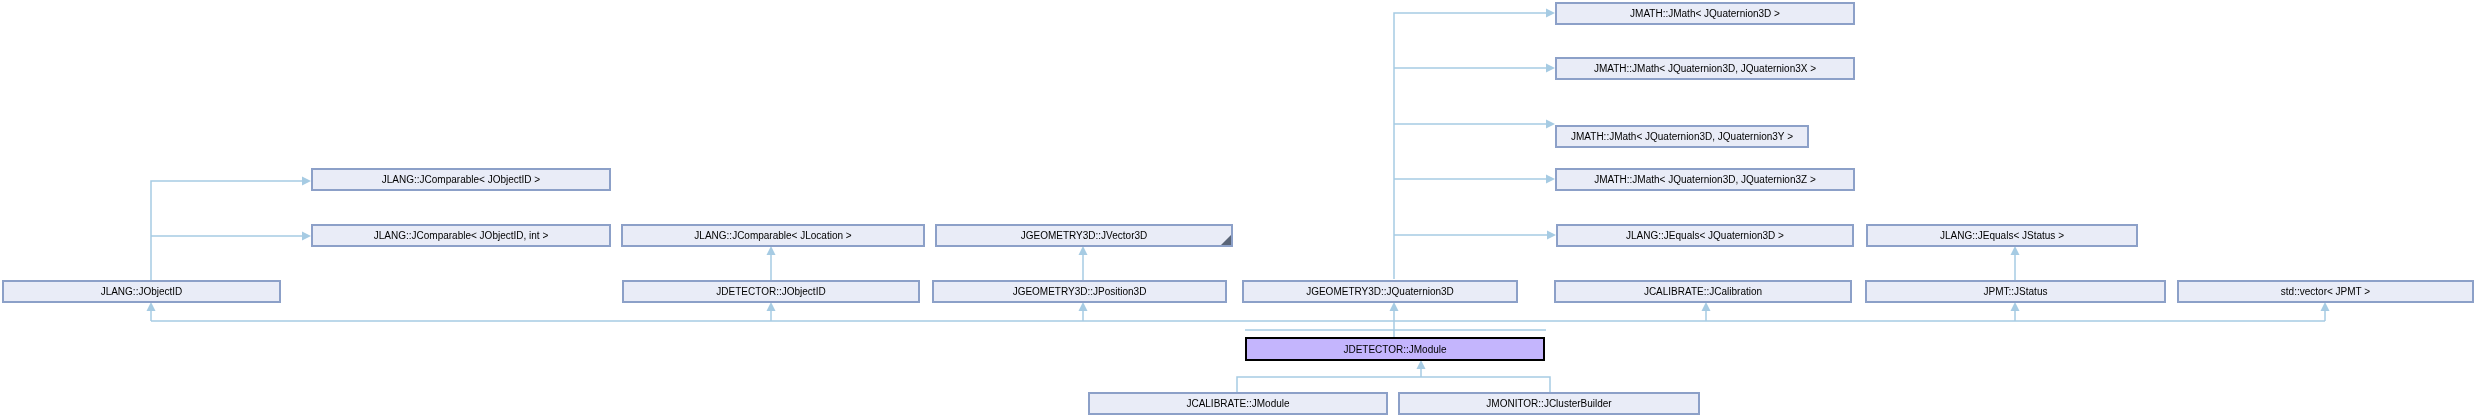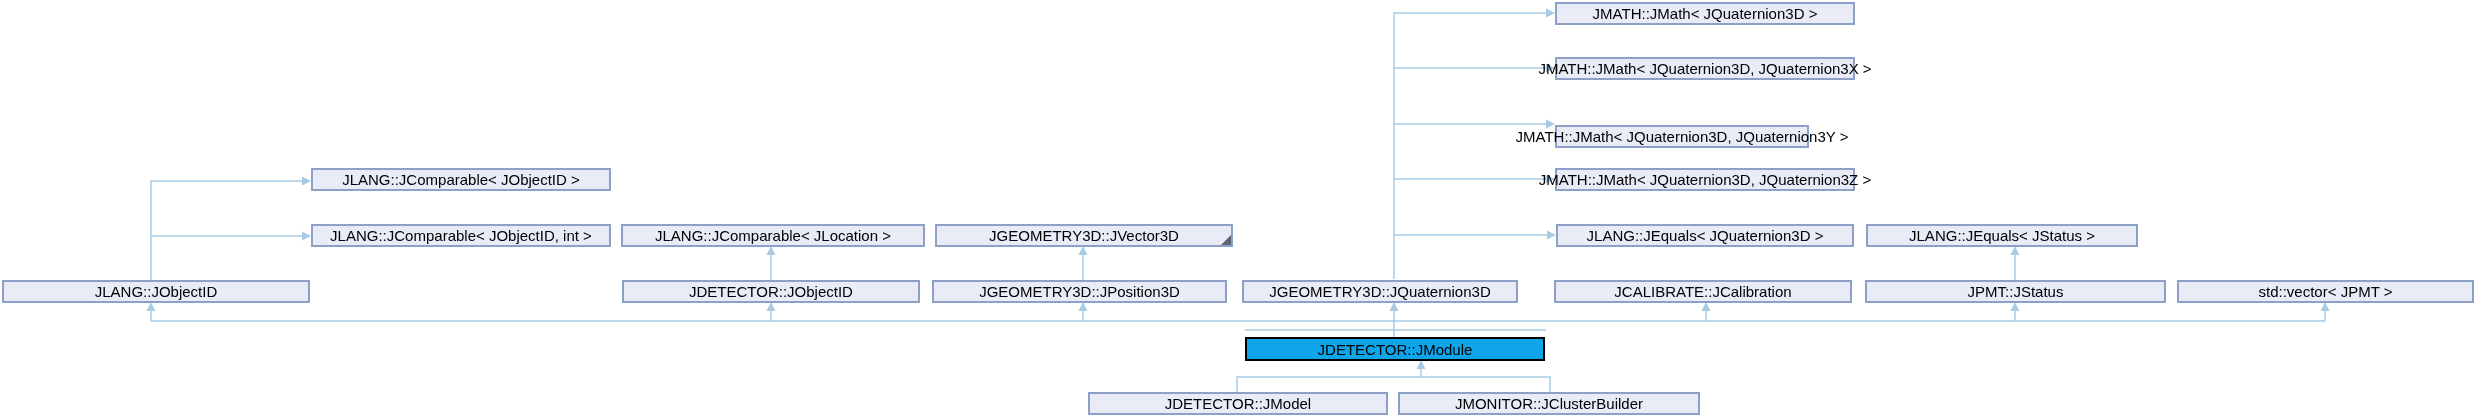--- a/index.html
+++ b/index.html
@@ -5,25 +5,25 @@
   html,body { margin:0; padding:0; }
   body {
     width:2478px; height:416px; position:relative; background:#ffffff;
     font-family:"Liberation Sans", sans-serif; overflow:hidden;
   }
   #edges { position:absolute; left:0; top:0; width:2478px; height:416px; }
   .node {
     position:absolute; box-sizing:border-box; height:23px;
     background:#e9ecf7; border:2px solid #8ca0c8;
     display:flex; align-items:center; justify-content:center;
-    font-size:15px; line-height:19px; color:#000000; white-space:nowrap;
+    font-size:10px; line-height:19px; color:#000000; white-space:nowrap;
     cursor:pointer;
   }
   .node.focus {
-    background:#0ea5e9; border:2px solid #000000; height:24px; cursor:default;
+    background:#c4b5fd; border:2px solid #000000; height:24px; cursor:default;
   }
   .nlabel { display:inline-block; }
   .fold {
     position:absolute; right:0; bottom:0; width:0; height:0;
     border-left:10px solid transparent; border-bottom:10px solid #5a6578;
   }
 </style>
 </head>
 <body>
 
@@ -108,21 +108,21 @@
     <span class="nlabel">JGEOMETRY3D::JVector3D</span>
     <span class="fold"></span>
   </div>
 <div class="node" style="left:1556px;top:224px;width:298px">
     <span class="nlabel">JLANG::JEquals&lt; JQuaternion3D &gt;</span>
   </div>
 <div class="node" style="left:1866px;top:224px;width:272px">
     <span class="nlabel">JLANG::JEquals&lt; JStatus &gt;</span>
   </div>
 
-<div class="node" style="left:2px;top:280px;width:308px">
+<div class="node" style="left:2px;top:280px;width:279px">
     <span class="nlabel">JLANG::JObjectID</span>
   </div>
 <div class="node" style="left:622px;top:280px;width:298px">
     <span class="nlabel">JDETECTOR::JObjectID</span>
   </div>
 <div class="node" style="left:932px;top:280px;width:295px">
     <span class="nlabel">JGEOMETRY3D::JPosition3D</span>
   </div>
 <div class="node" style="left:1242px;top:280px;width:276px">
     <span class="nlabel">JGEOMETRY3D::JQuaternion3D</span>
@@ -135,17 +135,17 @@
   </div>
 <div class="node" style="left:2177px;top:280px;width:297px">
     <span class="nlabel">std::vector&lt; JPMT &gt;</span>
   </div>
 
 <div class="node focus" style="left:1245px;top:337px;width:300px">
     <span class="nlabel">JDETECTOR::JModule</span>
   </div>
 
 <div class="node" style="left:1088px;top:392px;width:300px">
-    <span class="nlabel">JDETECTOR::JModel</span>
+    <span class="nlabel">JCALIBRATE::JModule</span>
   </div>
 <div class="node" style="left:1398px;top:392px;width:302px">
     <span class="nlabel">JMONITOR::JClusterBuilder</span>
   </div>
 
 </body></html>

